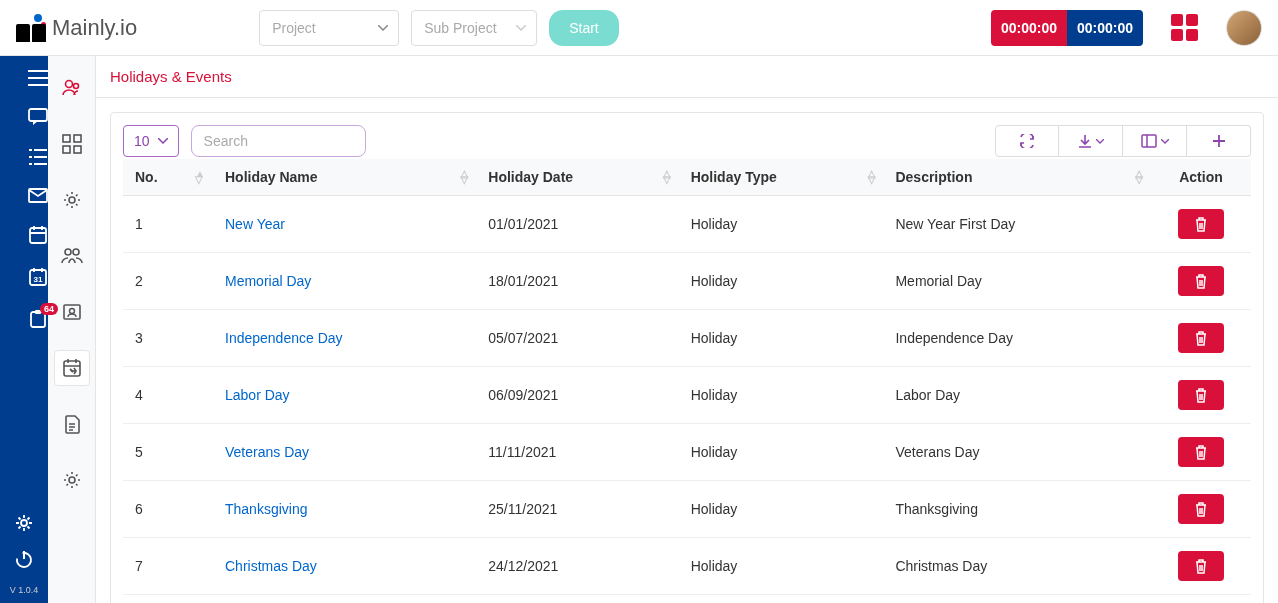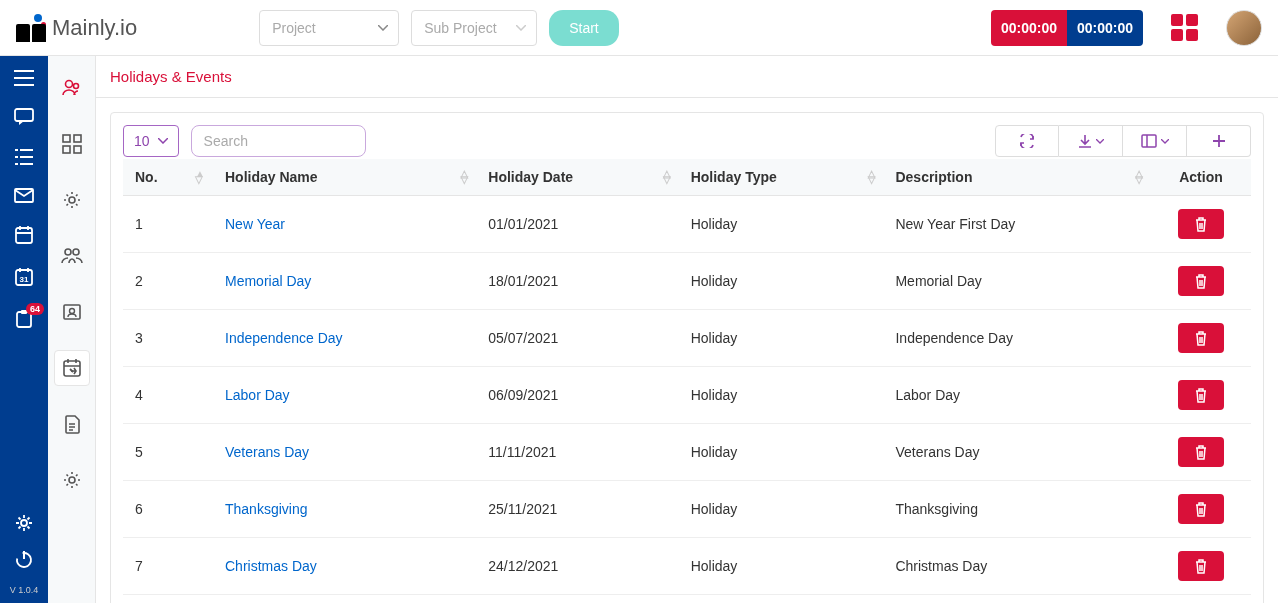--- a/index.html
+++ b/index.html
@@ -20,21 +20,21 @@
 .start-btn{height:36px;padding:0 20px;background:#7bddd1;color:#fff;border:none;border-radius:14px;font-size:14px;cursor:pointer}
 .spacer{flex:1}
 .timers{display:flex}
 .timer{height:36px;padding:0 10px;color:#fff;display:flex;align-items:center;font-size:14px;font-weight:600}
 .timer.red{background:#d91039;border-radius:4px 0 0 4px}
 .timer.blue{background:#003d8f;border-radius:0 4px 4px 0}
 .grid-icon{display:grid;grid-template:repeat(2,12px)/repeat(2,12px);gap:3px;margin:0 16px}
 .grid-icon span{background:#d91039;border-radius:2px}
 .avatar{width:36px;height:36px;border-radius:50%;background:linear-gradient(135deg,#d4a574,#8b6239);border:1px solid #ddd}
 .main{display:flex;height:547px}
-.nav1{width:48px;background:#003d8f;display:flex;flex-direction:column;align-items:center;padding-top:14px;gap:22px;color:#fff}
+.nav1{width:48px;background:#003d8f;display:flex;flex-direction:column;align-items:flex-end;padding-top:14px;gap:22px;color:#fff}
 .nav1 .ico{cursor:pointer;position:relative}
 .nav1 .badge{position:absolute;top:-6px;right:-10px;background:#d91039;color:#fff;font-size:9px;padding:1px 4px;border-radius:8px;font-weight:bold}
 .nav1-bottom{margin-top:auto;display:flex;flex-direction:column;align-items:center;gap:16px;padding-bottom:8px;width:100%}
 .version{font-size:9px;color:#ccc}
 .nav2{width:48px;background:#f7f9fa;border-right:1px solid #e5e5e5;display:flex;flex-direction:column;align-items:center;padding-top:14px;gap:20px;color:#555}
 .nav2 .ico{cursor:pointer;width:36px;height:36px;display:flex;align-items:center;justify-content:center;border-radius:4px}
 .nav2 .ico.active{background:#fff;border:1px solid #e5e5e5}
 .content{flex:1;display:flex;flex-direction:column}
 .page-header{height:42px;border-bottom:1px solid #e5e5e5;display:flex;align-items:center;padding:0 14px}
 .page-title{color:#d91039;font-size:15px}

